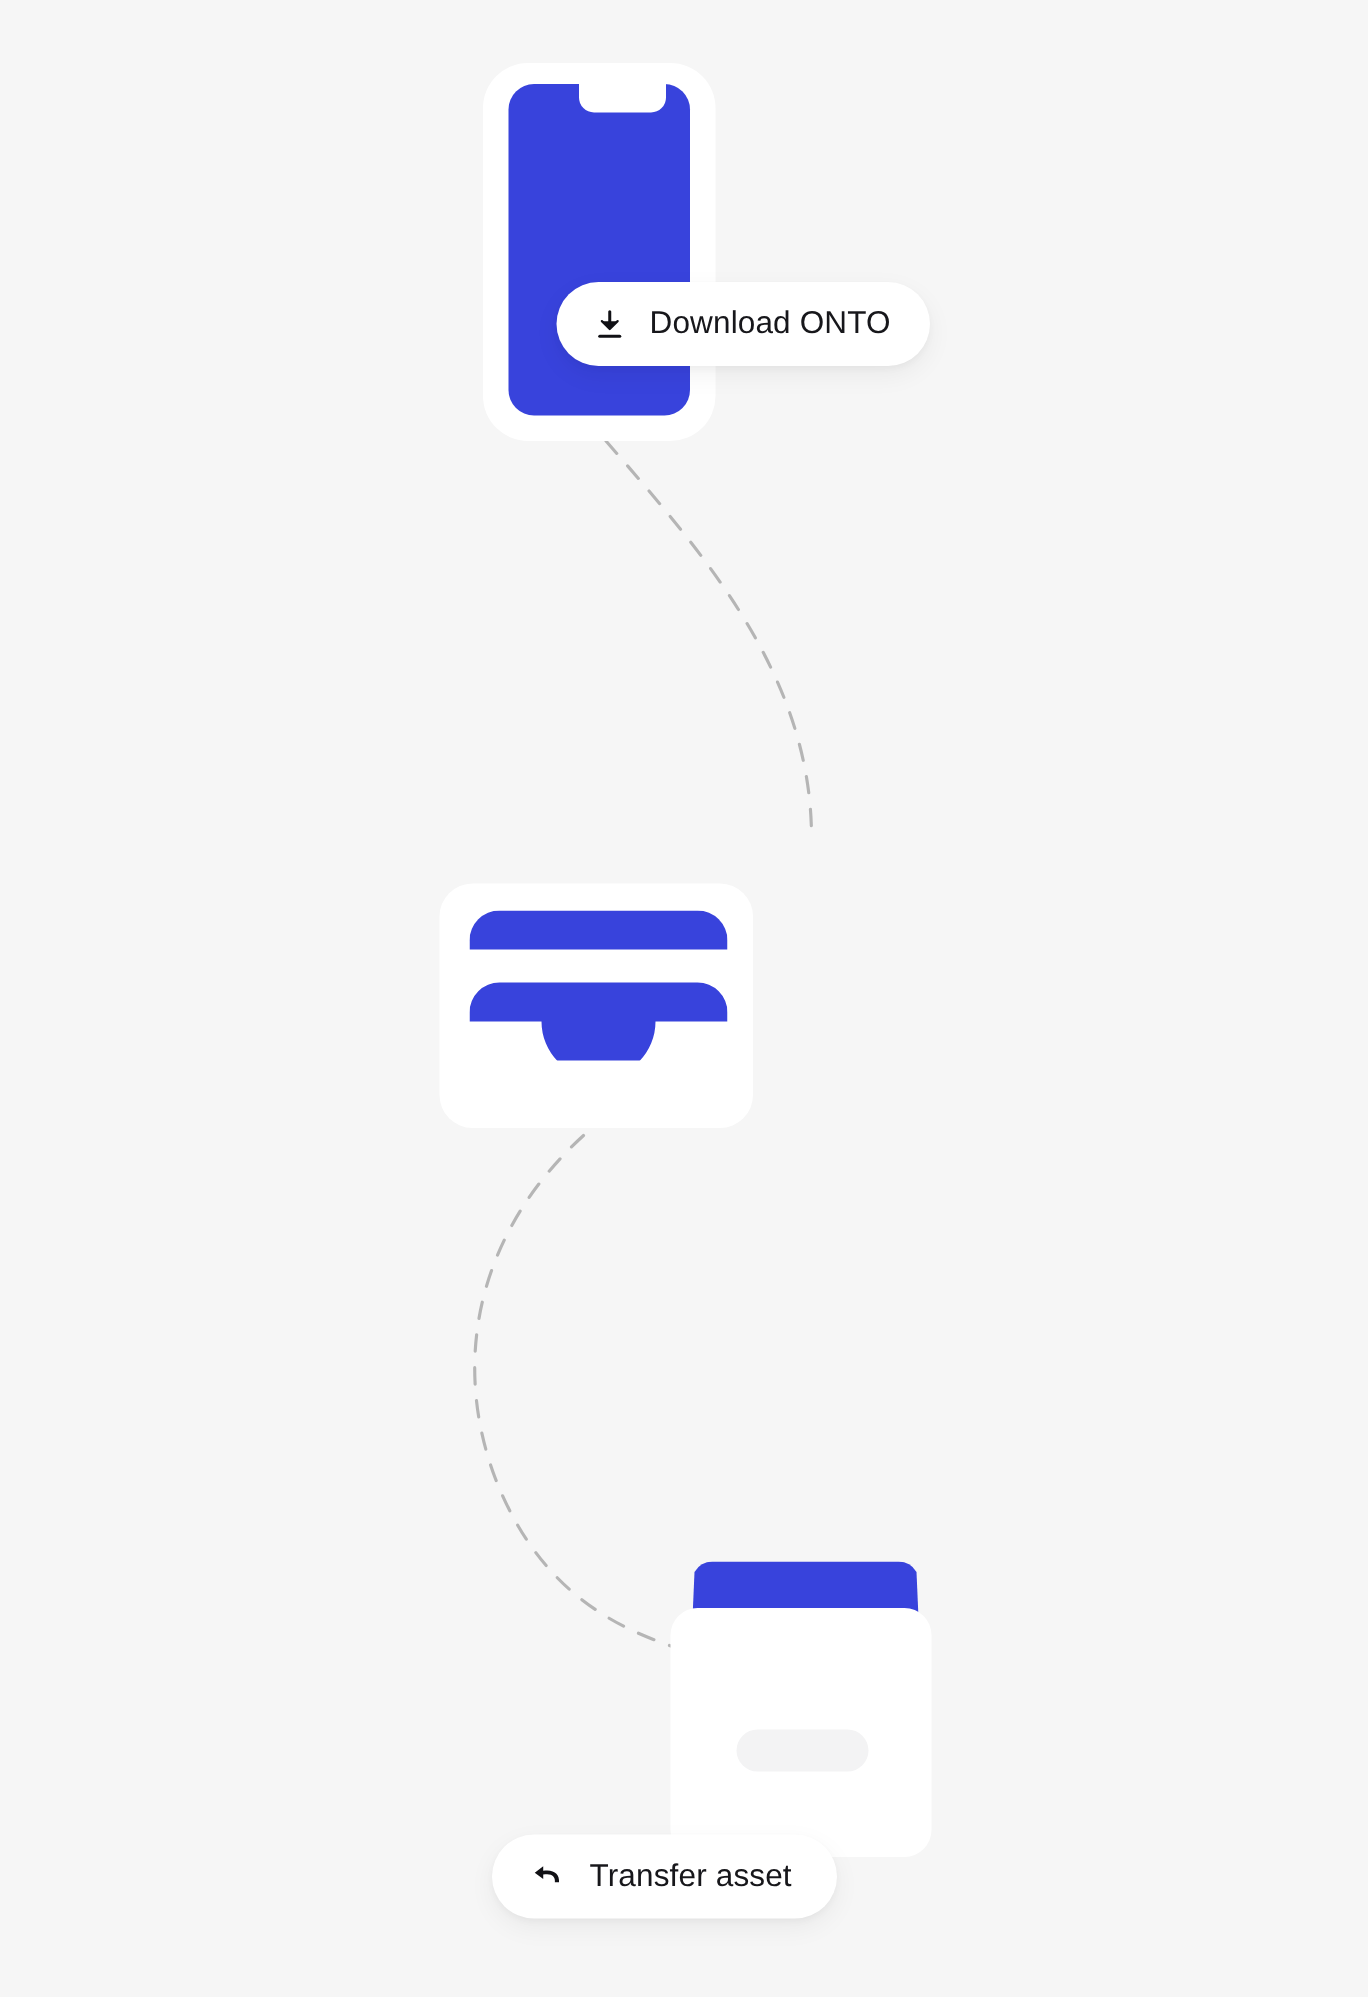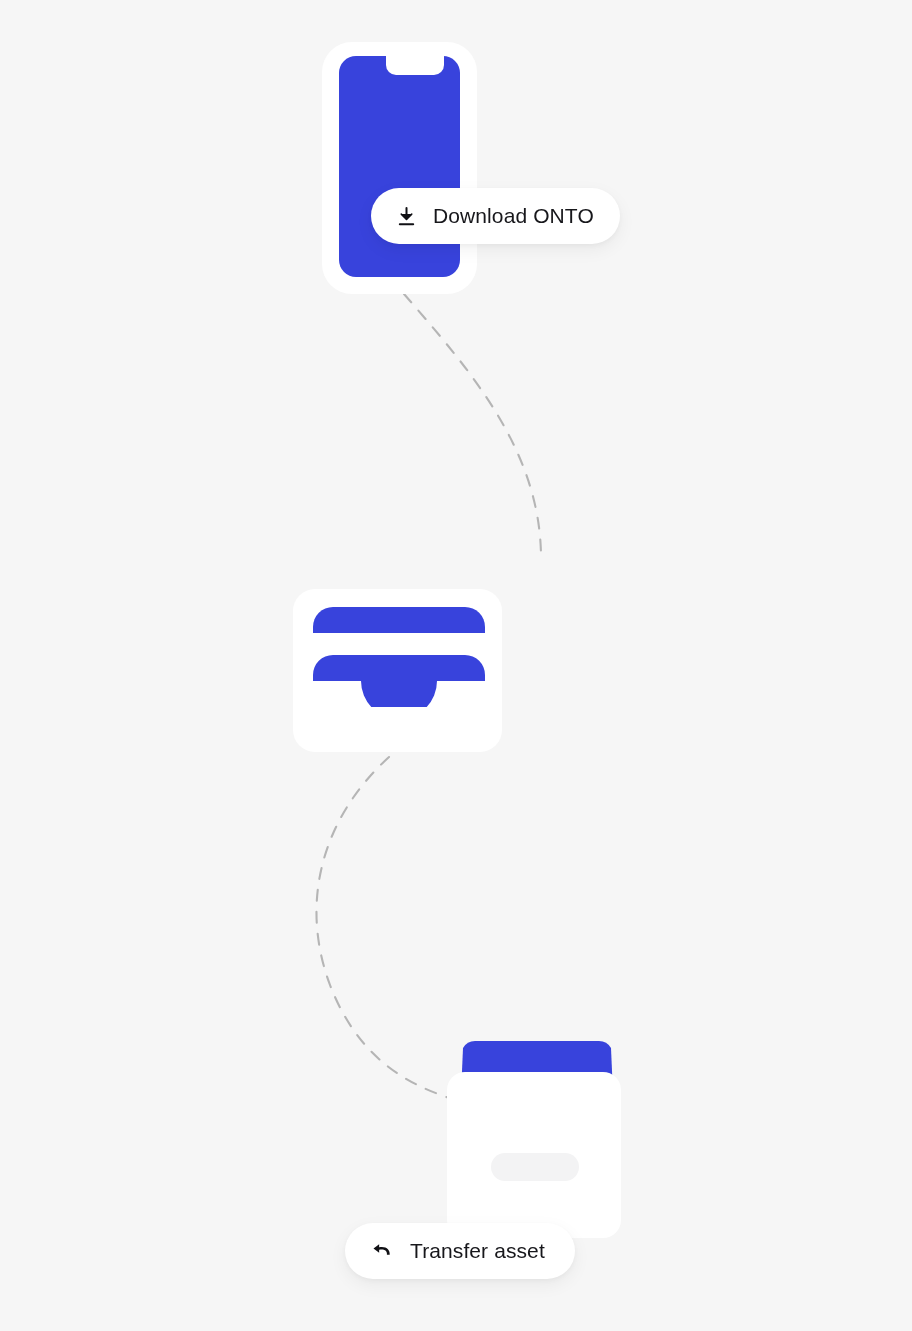--- a/index.html
+++ b/index.html
@@ -149,21 +149,21 @@
 
   #pill-wallet {
     left: 389px;
     top: 545px;
     height: 56px;
     padding: 0 30px 0 24px;
   }
   #pill-wallet .pill-icon { width: 24px; margin-right: 16px; }
 
   #pill-transfer {
-    left: 345px;
+    left: 328px;
     top: 1223px;
     height: 56px;
     padding: 0 30px 0 25px;
     justify-content: center;
   }
   #pill-transfer .pill-icon { width: 24px; margin-right: 16px; }
 </style>
 </head>
 <body>
 

